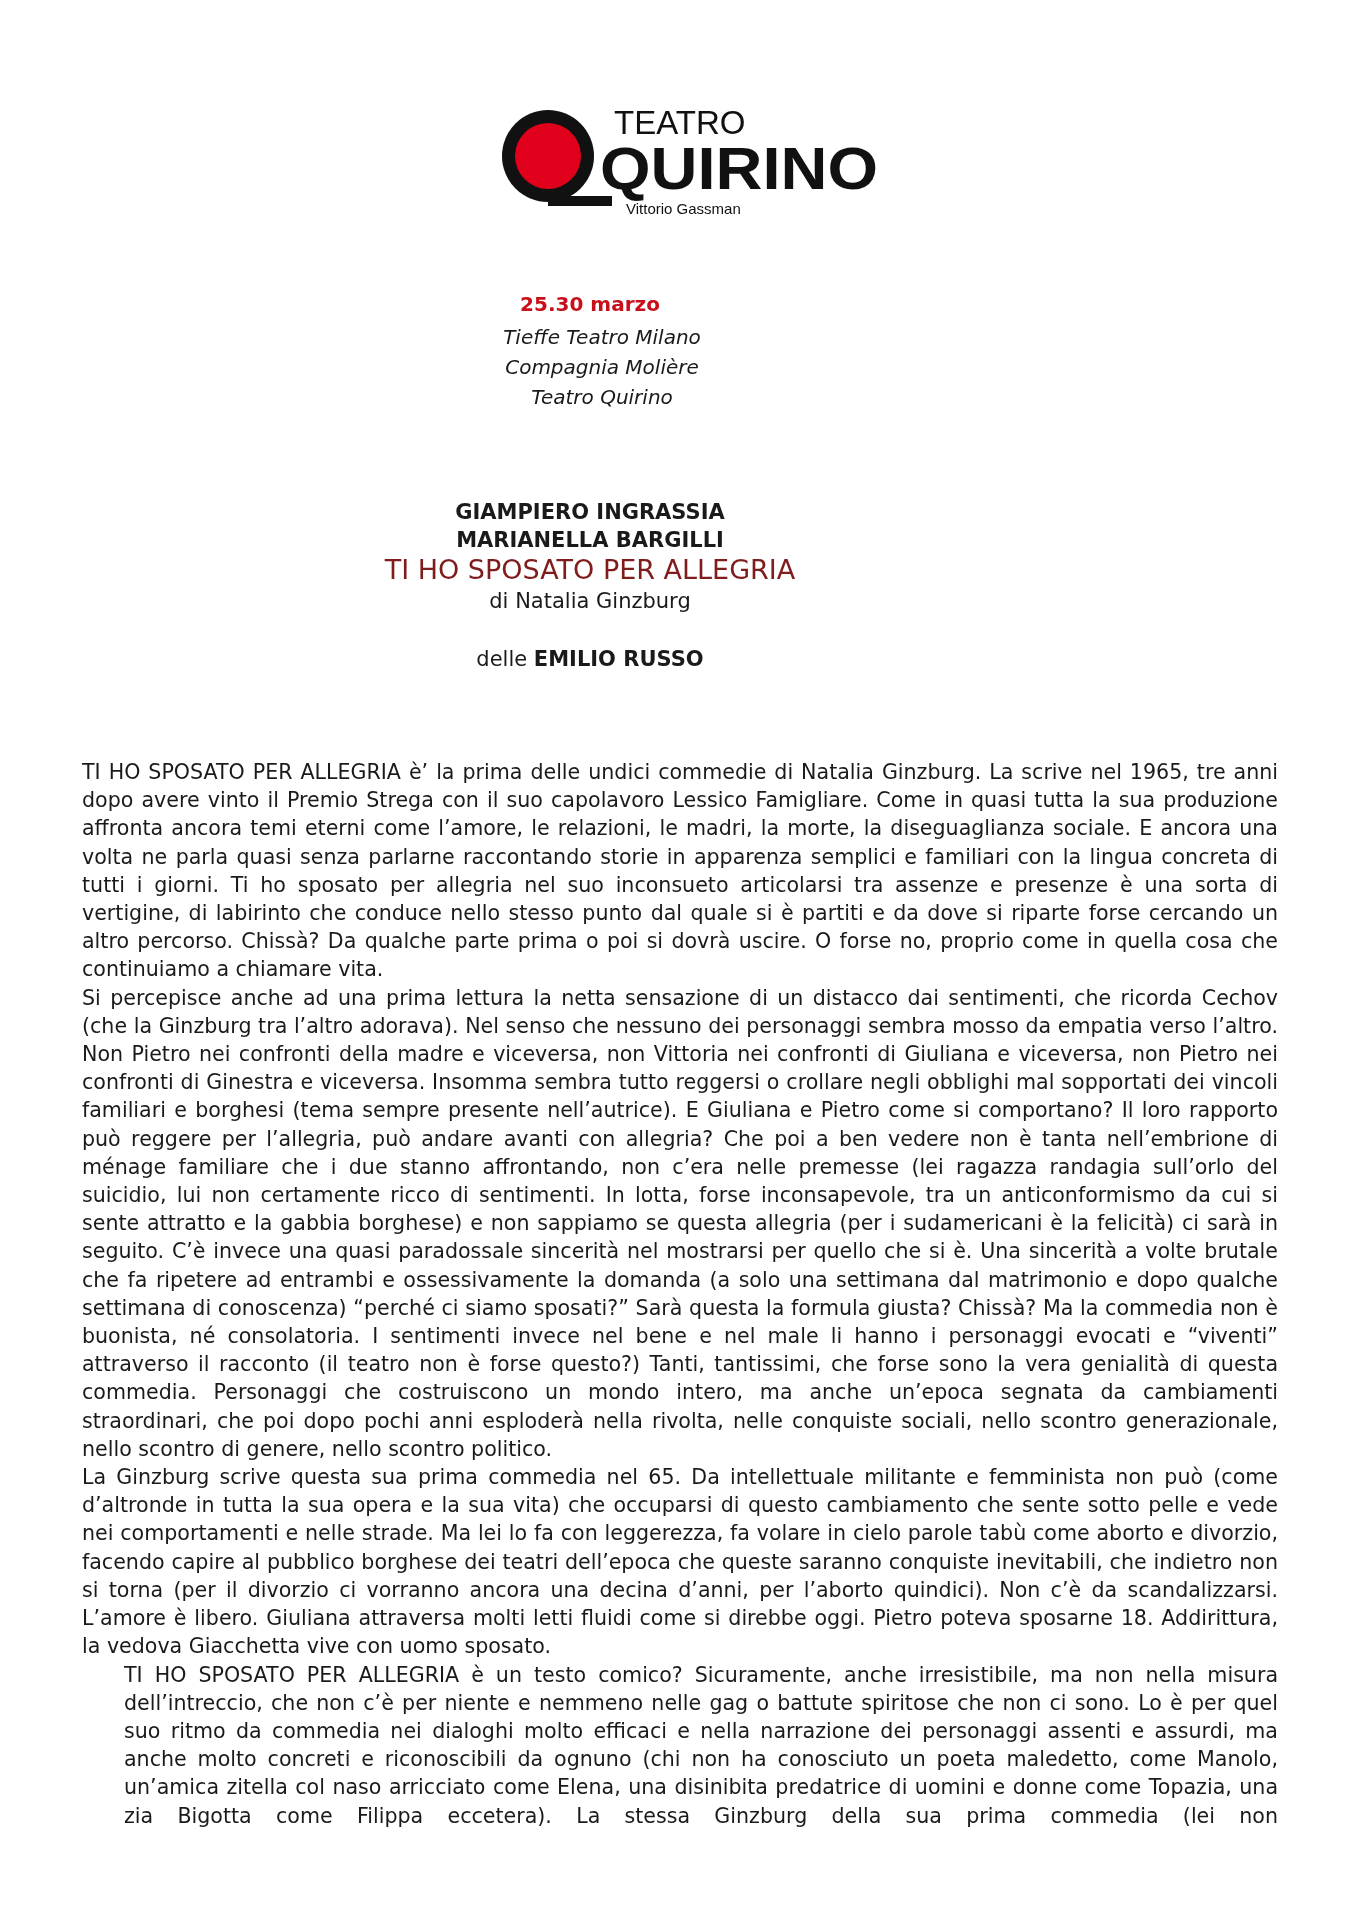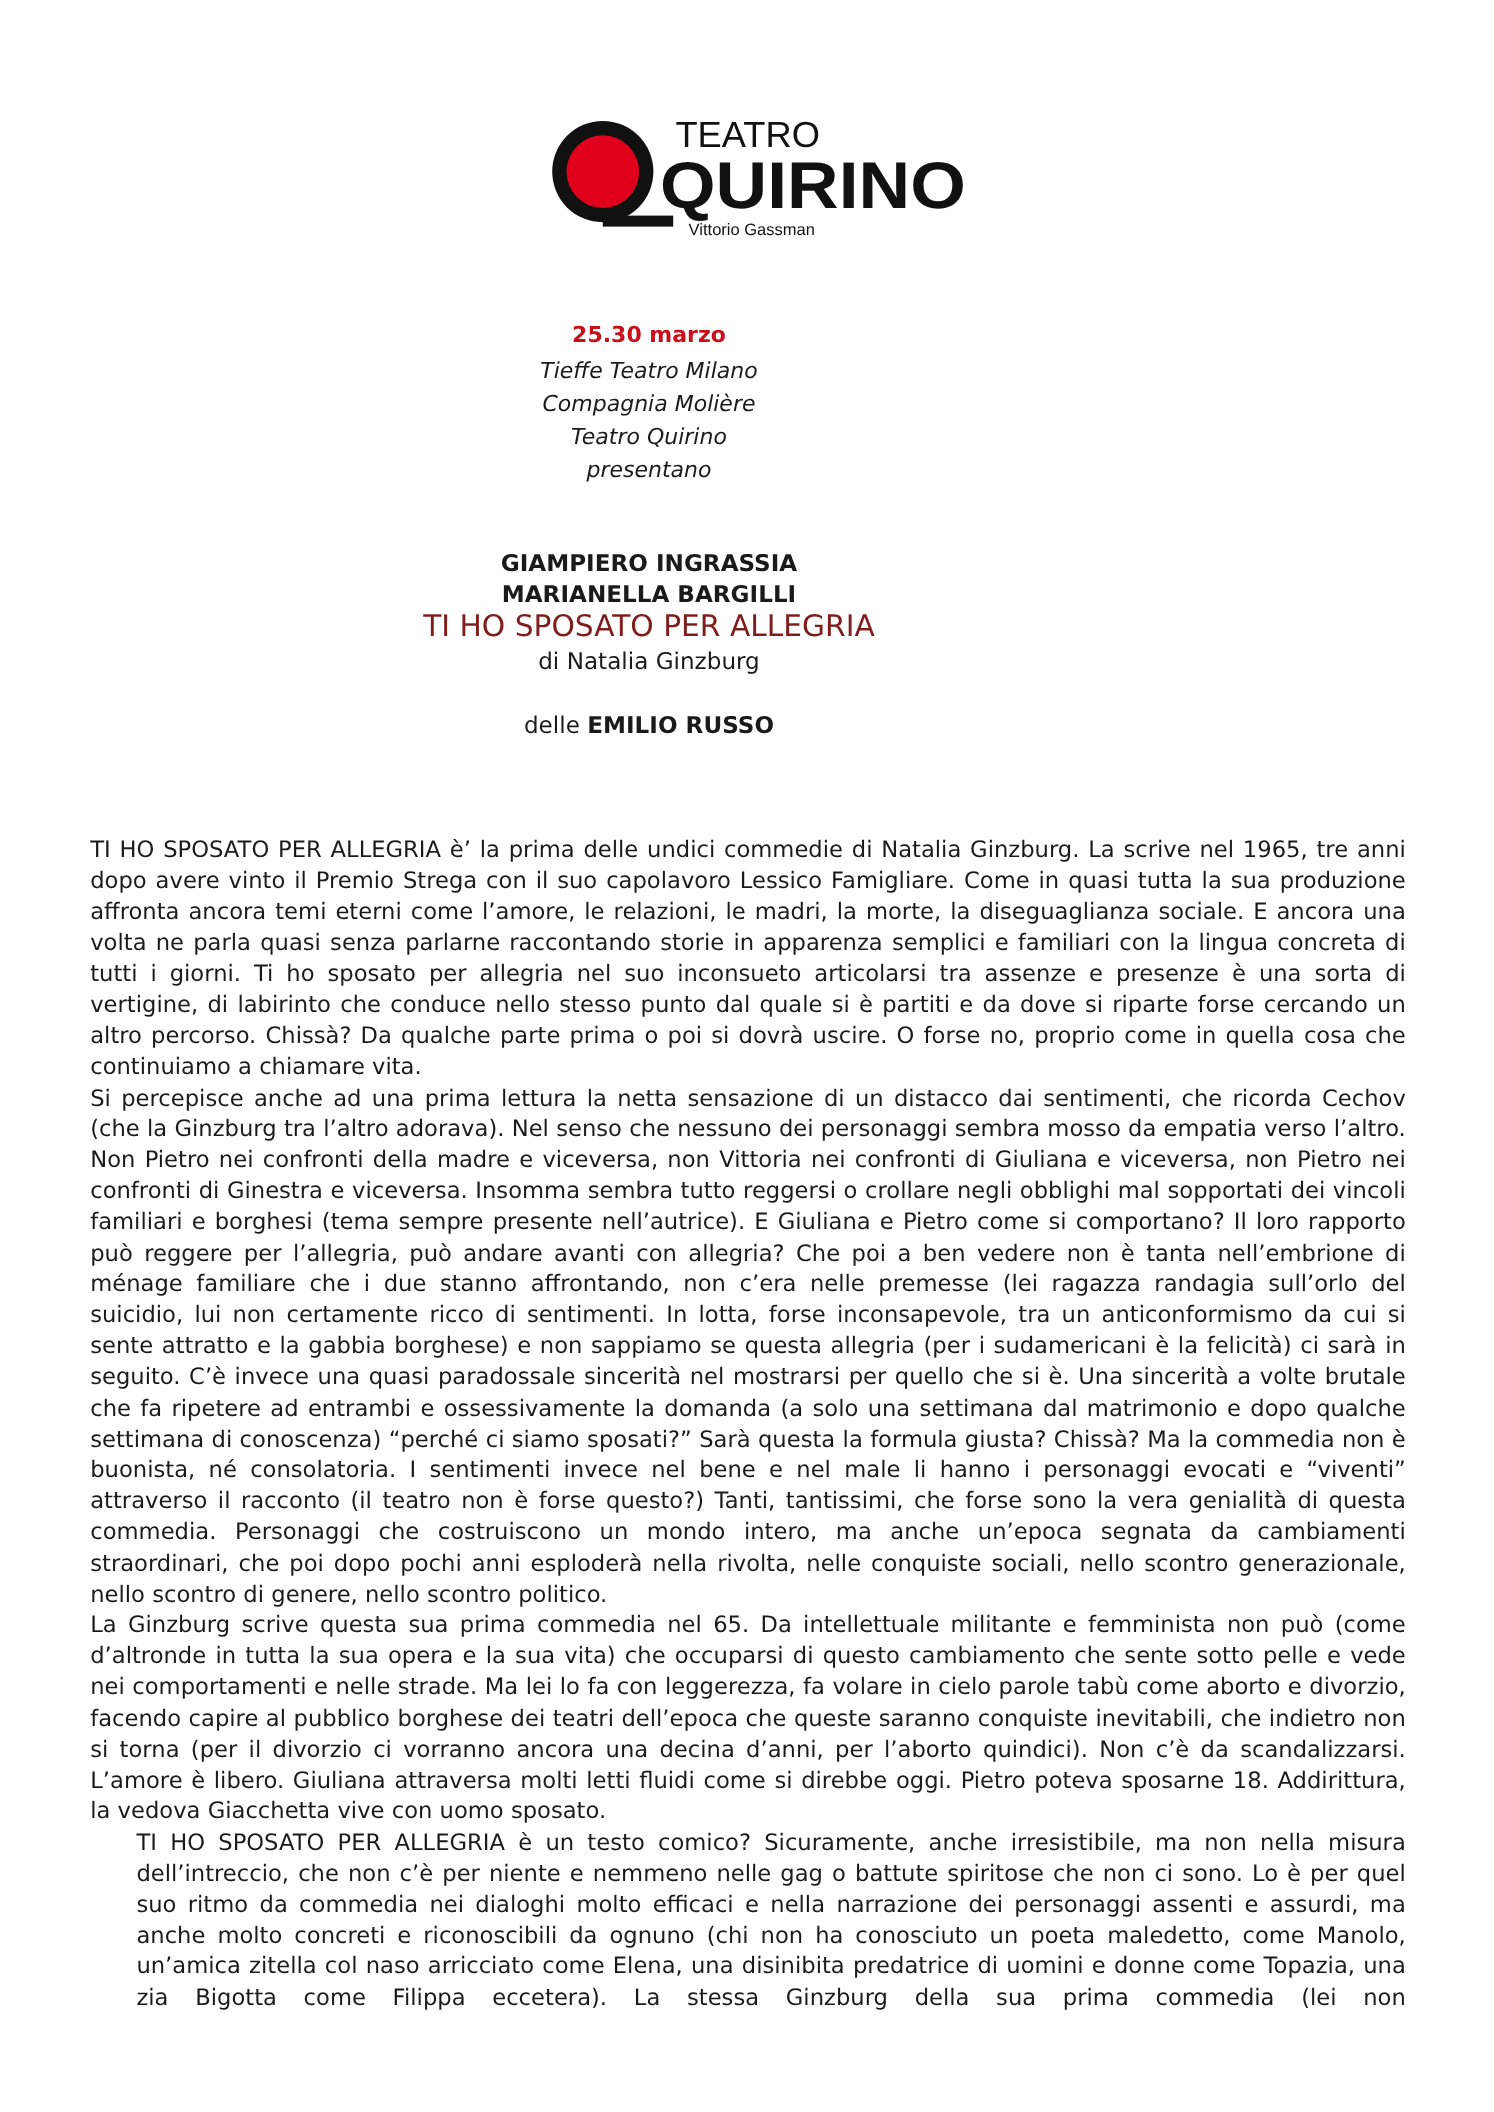--- a/index.html
+++ b/index.html
@@ -1,21 +1,21 @@
 <!DOCTYPE html>
 <html><head>
 <meta charset="utf-8">
 <style>
   html, body { margin: 0; padding: 0; background: #ffffff; }
   body { width: 1358px; height: 1920px; position: relative; overflow: hidden; font-family: "DejaVu Sans", sans-serif; color: #1a1a1a; }
   .logo { position: absolute; left: 496px; top: 100px; width: 390px; height: 120px; }
   .logo svg { width: 100%; height: 100%; }
   .center { position: absolute; left: 0; width: 1180px; text-align: center; }
   .date { top: 292px; font-size: 20px; font-weight: bold; color: #c8101a; }
-  .credits { top: 322px; font-size: 20px; font-style: italic; line-height: 30px; }
+  .credits { top: 322px; font-size: 20px; font-style: italic; line-height: 30px; padding-left: 12px; }
   .credits div { height: 30px; }
   .cast { top: 498px; font-size: 21px; font-weight: bold; line-height: 28px; }
   .title { top: 553px; font-size: 27px; font-weight: normal; color: #7f1d1d; line-height: 34px; }
   .author { top: 587px; font-size: 21px; line-height: 28px; }
   .author b { font-weight: normal; }
   .direction { top: 645px; font-size: 21px; line-height: 28px; }
   .body-text { position: absolute; left: 82px; top: 758px; width: 1196px; font-size: 20.6px; line-height: 28.2px; text-align: justify; }
   .body-text p { margin: 0; }
   .body-text p.last { text-align-last: justify; margin-left: 42px; }
 </style>
@@ -32,21 +32,20 @@
     <text x="130" y="114" font-family="Liberation Sans, sans-serif" font-size="15" fill="#111">Vittorio Gassman</text>
   </svg>
 </div>
 
 <div class="center date">25.30 marzo</div>
 
 <div class="center credits">
   <div>Tieffe Teatro Milano</div>
   <div>Compagnia Molière</div>
   <div>Teatro Quirino</div>
-  <div>presentano</div>
 </div>
 
 <div class="center cast">
   <div>GIAMPIERO INGRASSIA</div>
   <div>MARIANELLA BARGILLI</div>
 </div>
 
 <div class="center title">TI HO SPOSATO PER ALLEGRIA</div>
 
 <div class="center author">

